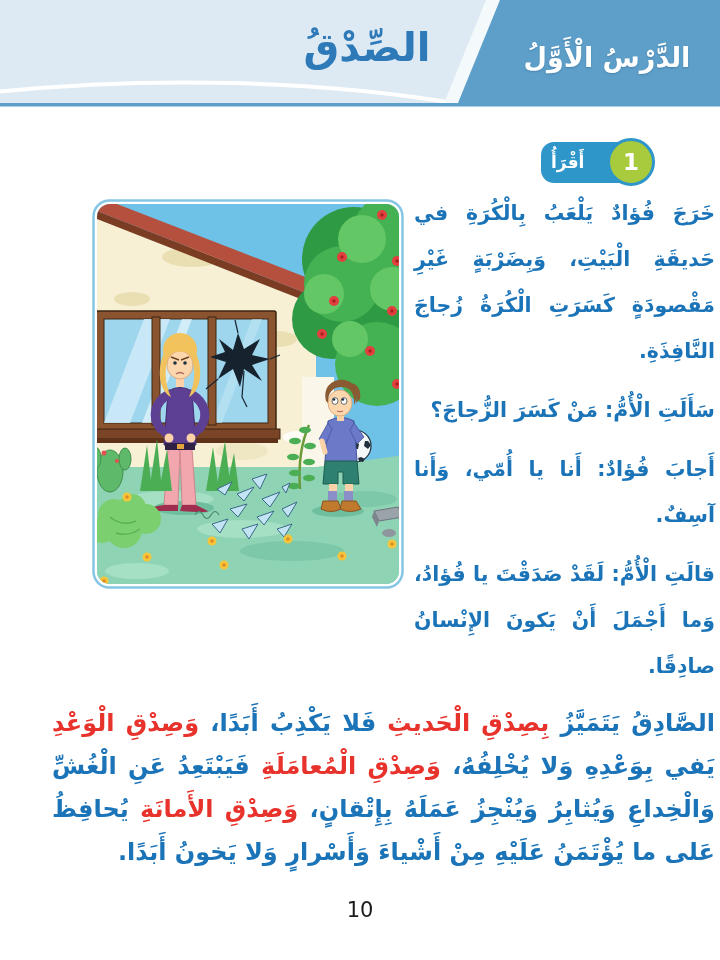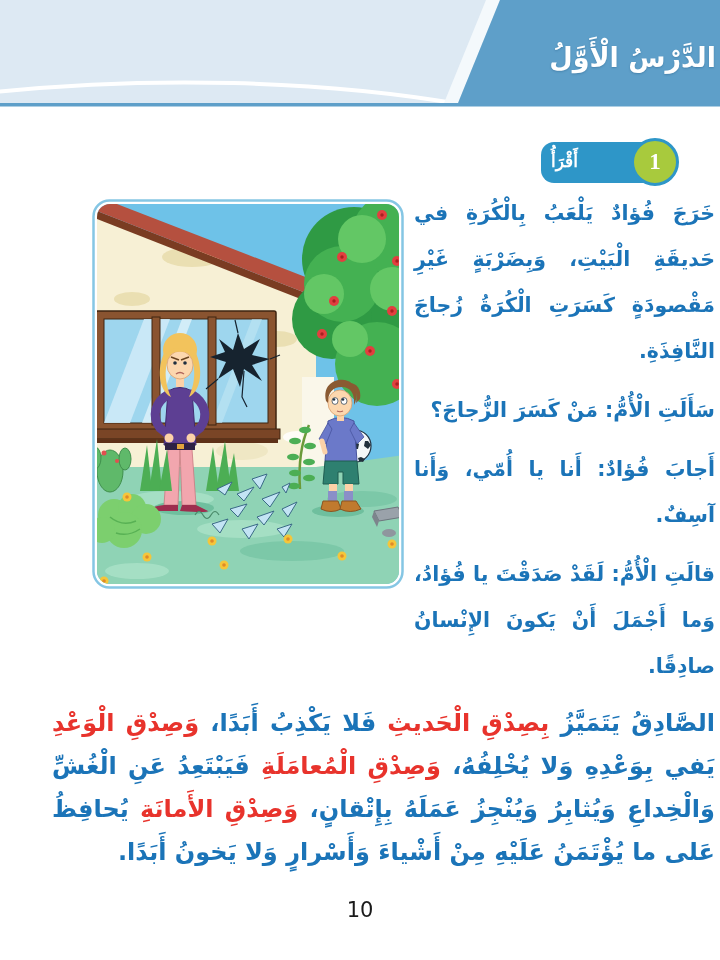--- a/index.html
+++ b/index.html
@@ -1,28 +1,28 @@
 <!DOCTYPE html>
 <html lang="ar" dir="rtl"><head>
 <meta charset="utf-8">
 <style>
   html,body{margin:0;padding:0;background:#ffffff;}
   .page{position:relative;width:720px;height:960px;background:#fff;overflow:hidden;
         font-family:"DejaVu Sans",sans-serif;direction:rtl;}
   
   .header{position:absolute;top:0;left:0;width:720px;height:112px;}
   .header svg{position:absolute;top:0;left:0;}
-  .lesson-label{position:absolute;top:42px;left:498px;width:218px;
+  .lesson-label{position:absolute;top:42px;left:498px;width:218px;text-align:center;
         color:#ffffff;font-size:27px;font-weight:bold;
         text-shadow:0 1px 2px rgba(30,80,120,.35);}
   .page-title{position:absolute;top:24px;left:272px;width:190px;text-align:center;
         color:#2e7ab9;font-size:40px;font-weight:bold;}
   
-  .badge{position:absolute;top:142px;left:541px;width:134px;height:41px;
-         background:#2e96c8;border-radius:13px;font-family:Liberation Serif, serif;}
+  .badge{position:absolute;top:142px;left:541px;width:110px;height:41px;
+         background:#2e96c8;border-radius:13px;}
   .badge-label{position:absolute;top:0;left:10px;height:41px;line-height:40px;
          color:#fff;font-size:17px;font-weight:bold;}
   .badge-circle{position:absolute;top:-4px;right:-4px;width:48px;height:48px;
          box-sizing:border-box;background:#a8ca3d;border:3px solid #2e96c8;
          border-radius:50%;color:#fff;font-size:23px;font-weight:bold;
          text-align:center;line-height:42px;}
   
   .content{position:absolute;top:190px;left:13px;right:5px;direction:rtl;margin-left:39px;}
   .figure{float:left;width:312px;height:390px;margin:9px 10px 12px 40px;}
   p.story{margin:0 0 13px 0;color:#1b74b8;font-size:20.5px;font-weight:bold;
@@ -42,20 +42,21 @@
 
   <div class="header">
     <svg width="720" height="112" viewBox="0 0 720 112">
       <rect x="0" y="0" width="720" height="103" fill="#dde9f3"></rect>
       <path d="M-5,92 C150,76 320,80 460,104" stroke="#ffffff" stroke-width="4" fill="none"></path>
       <polygon points="486,0 500,0 458,103 444,103" fill="#f4f9fc"></polygon>
       <polygon points="500,0 720,0 720,103 458,103" fill="#5e9fc9"></polygon>
       <rect x="0" y="103" width="720" height="3.5" fill="#5e9fc9"></rect>
     </svg>
     <div class="lesson-label">الدَّرْسُ الْأَوَّلُ</div>
+    <div class="page-title">الصِّدْقُ</div>
   </div>
 
   <div class="badge">
     <span class="badge-label">أَقْرَأُ</span>
     <span class="badge-circle">1</span>
   </div>
 
   <div class="content">
 
     <div class="figure">

